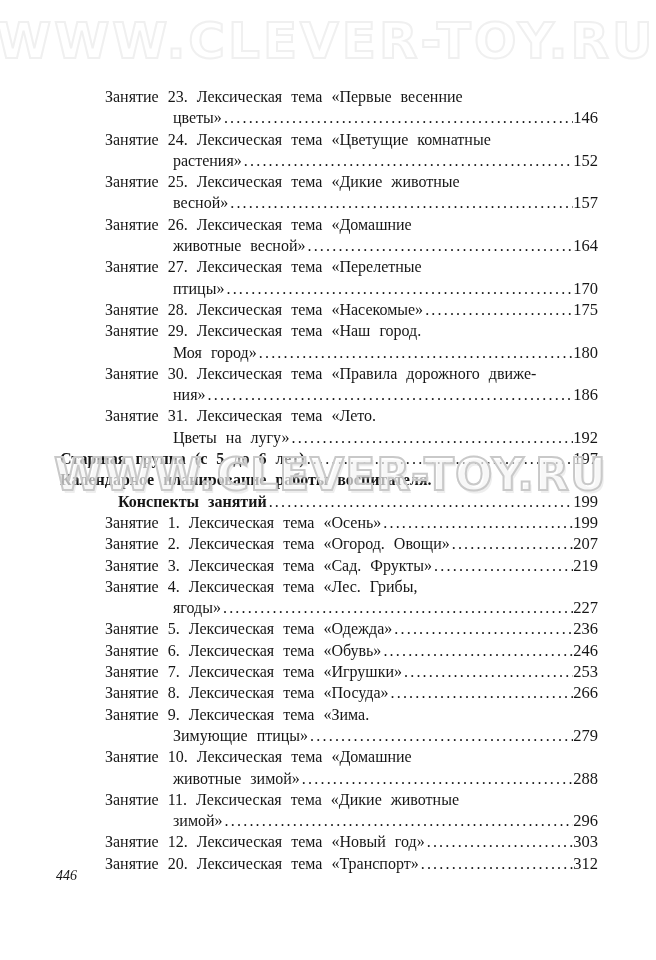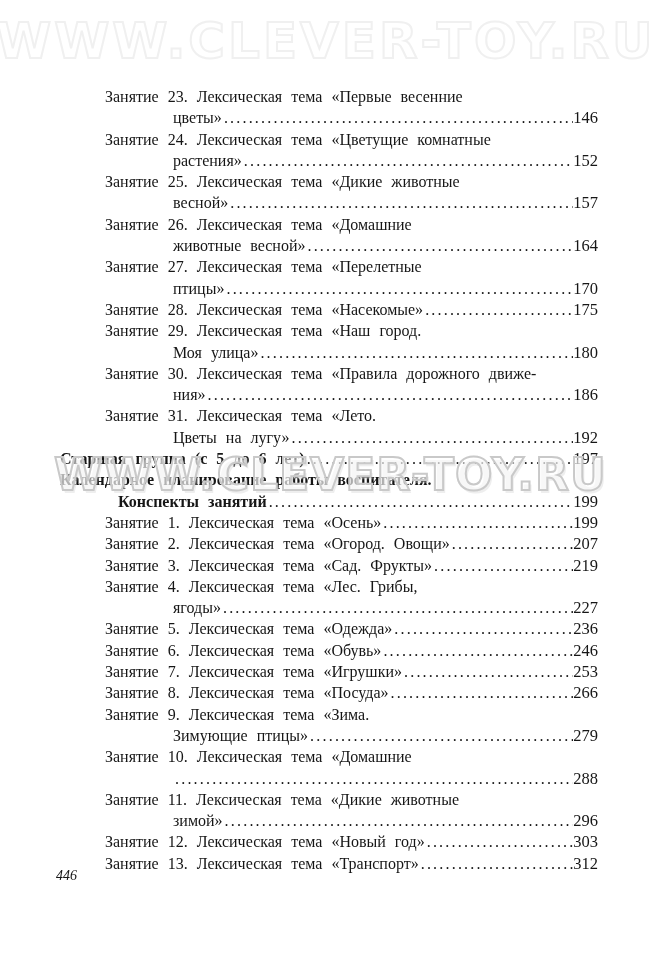--- a/index.html
+++ b/index.html
@@ -140,21 +140,21 @@
       </div>
       <div class="toc-line entry">
         <span class="t">Занятие 28. Лексическая тема «Насекомые»</span>
         <span class="dots">............................................................................................................................................</span>
         <span class="pg">175</span>
       </div>
       <div class="toc-line entry">
         <span class="t">Занятие 29. Лексическая тема «Наш город.</span>
       </div>
       <div class="toc-line cont">
-        <span class="t">Моя улица»</span>
+        <span class="t">Моя город»</span>
         <span class="dots">............................................................................................................................................</span>
         <span class="pg">180</span>
       </div>
       <div class="toc-line entry">
         <span class="t">Занятие 30. Лексическая тема «Правила дорожного движе-</span>
       </div>
       <div class="toc-line cont">
         <span class="t">ния»</span>
         <span class="dots">............................................................................................................................................</span>
         <span class="pg">186</span>
@@ -228,37 +228,38 @@
       </div>
       <div class="toc-line cont">
         <span class="t">Зимующие птицы»</span>
         <span class="dots">............................................................................................................................................</span>
         <span class="pg">279</span>
       </div>
       <div class="toc-line entry">
         <span class="t">Занятие 10. Лексическая тема «Домашние</span>
       </div>
       <div class="toc-line cont">
+        <span class="t">животные зимой»</span>
         <span class="dots">............................................................................................................................................</span>
         <span class="pg">288</span>
       </div>
       <div class="toc-line entry">
         <span class="t">Занятие 11. Лексическая тема «Дикие животные</span>
       </div>
       <div class="toc-line cont">
         <span class="t">зимой»</span>
         <span class="dots">............................................................................................................................................</span>
         <span class="pg">296</span>
       </div>
       <div class="toc-line entry">
         <span class="t">Занятие 12. Лексическая тема «Новый год»</span>
         <span class="dots">............................................................................................................................................</span>
         <span class="pg">303</span>
       </div>
       <div class="toc-line entry">
-        <span class="t">Занятие 13. Лексическая тема «Транспорт»</span>
+        <span class="t">Занятие 20. Лексическая тема «Транспорт»</span>
         <span class="dots">............................................................................................................................................</span>
         <span class="pg">312</span>
       </div>
     </div>
 
   <div class="folio">446</div>
 </div>
 
 </body></html>

